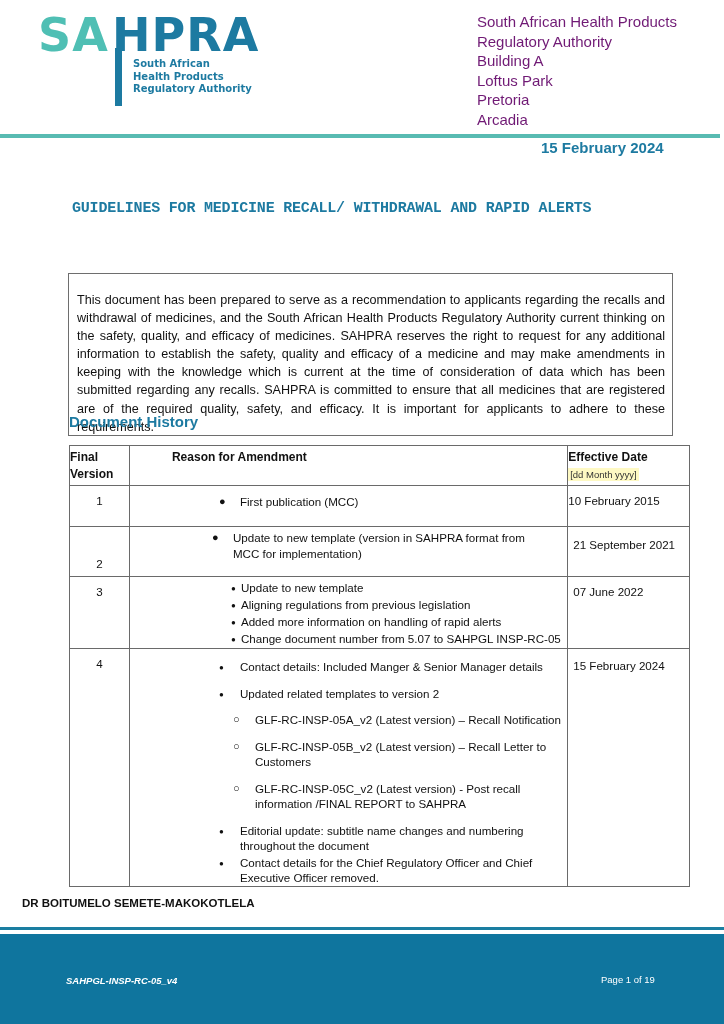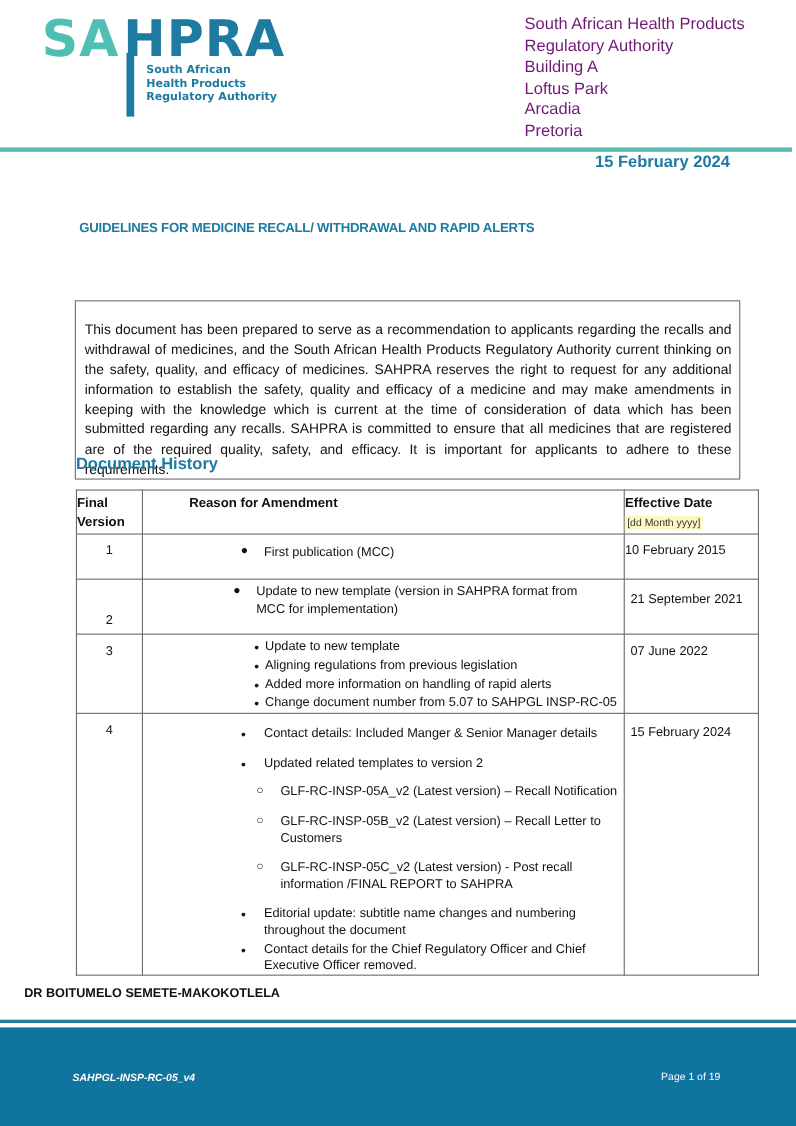--- a/index.html
+++ b/index.html
@@ -10,21 +10,21 @@
   .logo .sa { position: absolute; left: 0; top: 0; font-family: "DejaVu Sans", sans-serif; font-weight: bold; font-size: 46px; color: #4fbfb4; letter-spacing: 1px; line-height: 50px; }
   .logo .hpra { position: absolute; left: 74px; top: 0; font-family: "DejaVu Sans", sans-serif; font-weight: bold; font-size: 46px; color: #1d7aa1; letter-spacing: 1px; line-height: 50px; }
   .logo .bar { position: absolute; left: 77px; top: 38px; width: 7px; height: 58px; background: #1d7aa1; }
   .logo .sub { position: absolute; left: 95px; top: 48px; font-family: "DejaVu Sans", sans-serif; font-weight: bold; font-size: 10px; line-height: 12.5px; color: #1d7aa1; }
 
   .address { position: absolute; right: 47px; top: 12px; font-family: "Liberation Sans", sans-serif; font-size: 15px; line-height: 19.5px; color: #701a75; }
 
   .top-rule { position: absolute; left: 0; top: 134px; width: 720px; height: 4px; background: #58bbb2; }
   .doc-date { position: absolute; left: 541px; top: 139px; font-family: "Liberation Sans", sans-serif; font-weight: bold; font-size: 15px; color: #1d7aa1; }
 
-  .doc-title { position: absolute; left: 72px; top: 200px; font-family: Liberation Sans, sans-serif; font-weight: bold; font-size: 12px; color: #1d7aa1; letter-spacing: -0.2px; }
+  .doc-title { position: absolute; left: 72px; top: 200px; font-family: Liberation Mono, monospace; font-weight: bold; font-size: 15px; color: #1d7aa1; letter-spacing: -0.2px; }
 
   .intro-box { position: absolute; left: 68px; top: 230px; width: 605px; height: 163px; border: 1px solid #6e6e6e; padding: 17px 7px 0 8px; font-family: "Liberation Sans", sans-serif; font-size: 12.6px; line-height: 18.1px; text-align: justify; color: #111; margin-top: 43px; }
 
   .history-heading { position: absolute; left: 69px; top: 413px; font-family: "Liberation Sans", sans-serif; font-weight: bold; font-size: 15px; color: #1d7aa1; }
 
   table.history { position: absolute; left: 69px; top: 445px; width: 621px; border-collapse: collapse; font-family: "Liberation Sans", sans-serif; font-size: 11.6px; color: #111; }
   table.history td, table.history th { border: 1px solid #6a6a6a; vertical-align: top; }
   table.history th { font-weight: bold; font-size: 12px; text-align: left; padding-top: 3px; line-height: 17px; }
   .col-ver { width: 60px; }
   .col-reason { width: 439px; padding-left: 42px; }
@@ -56,22 +56,22 @@
     <div>Health Products</div>
     <div>Regulatory Authority</div>
   </div>
 </div>
 
 <div class="address">
   <div>South African Health Products</div>
   <div>Regulatory Authority</div>
   <div>Building A</div>
   <div>Loftus Park</div>
+  <div>Pretoria</div>
   <div>Arcadia</div>
-  <div>Pretoria</div>
 </div>
 
 <div class="top-rule"></div>
 <div class="doc-date">15 February 2024</div>
 
 <div class="doc-title">GUIDELINES FOR MEDICINE RECALL/ WITHDRAWAL AND RAPID ALERTS</div>
 
 <div class="intro-box">
   <p>This document has been prepared to serve as a recommendation to applicants regarding the recalls and withdrawal of medicines, and the South African Health Products Regulatory Authority current thinking on the safety, quality, and efficacy of medicines. SAHPRA reserves the right to request for any additional information to establish the safety, quality and efficacy of a medicine and may make amendments in keeping with the knowledge which is current at the time of consideration of data which has been submitted regarding any recalls. SAHPRA is committed to ensure that all medicines that are registered are of the required quality, safety, and efficacy. It is important for applicants to adhere to these requirements.</p>
 </div>

